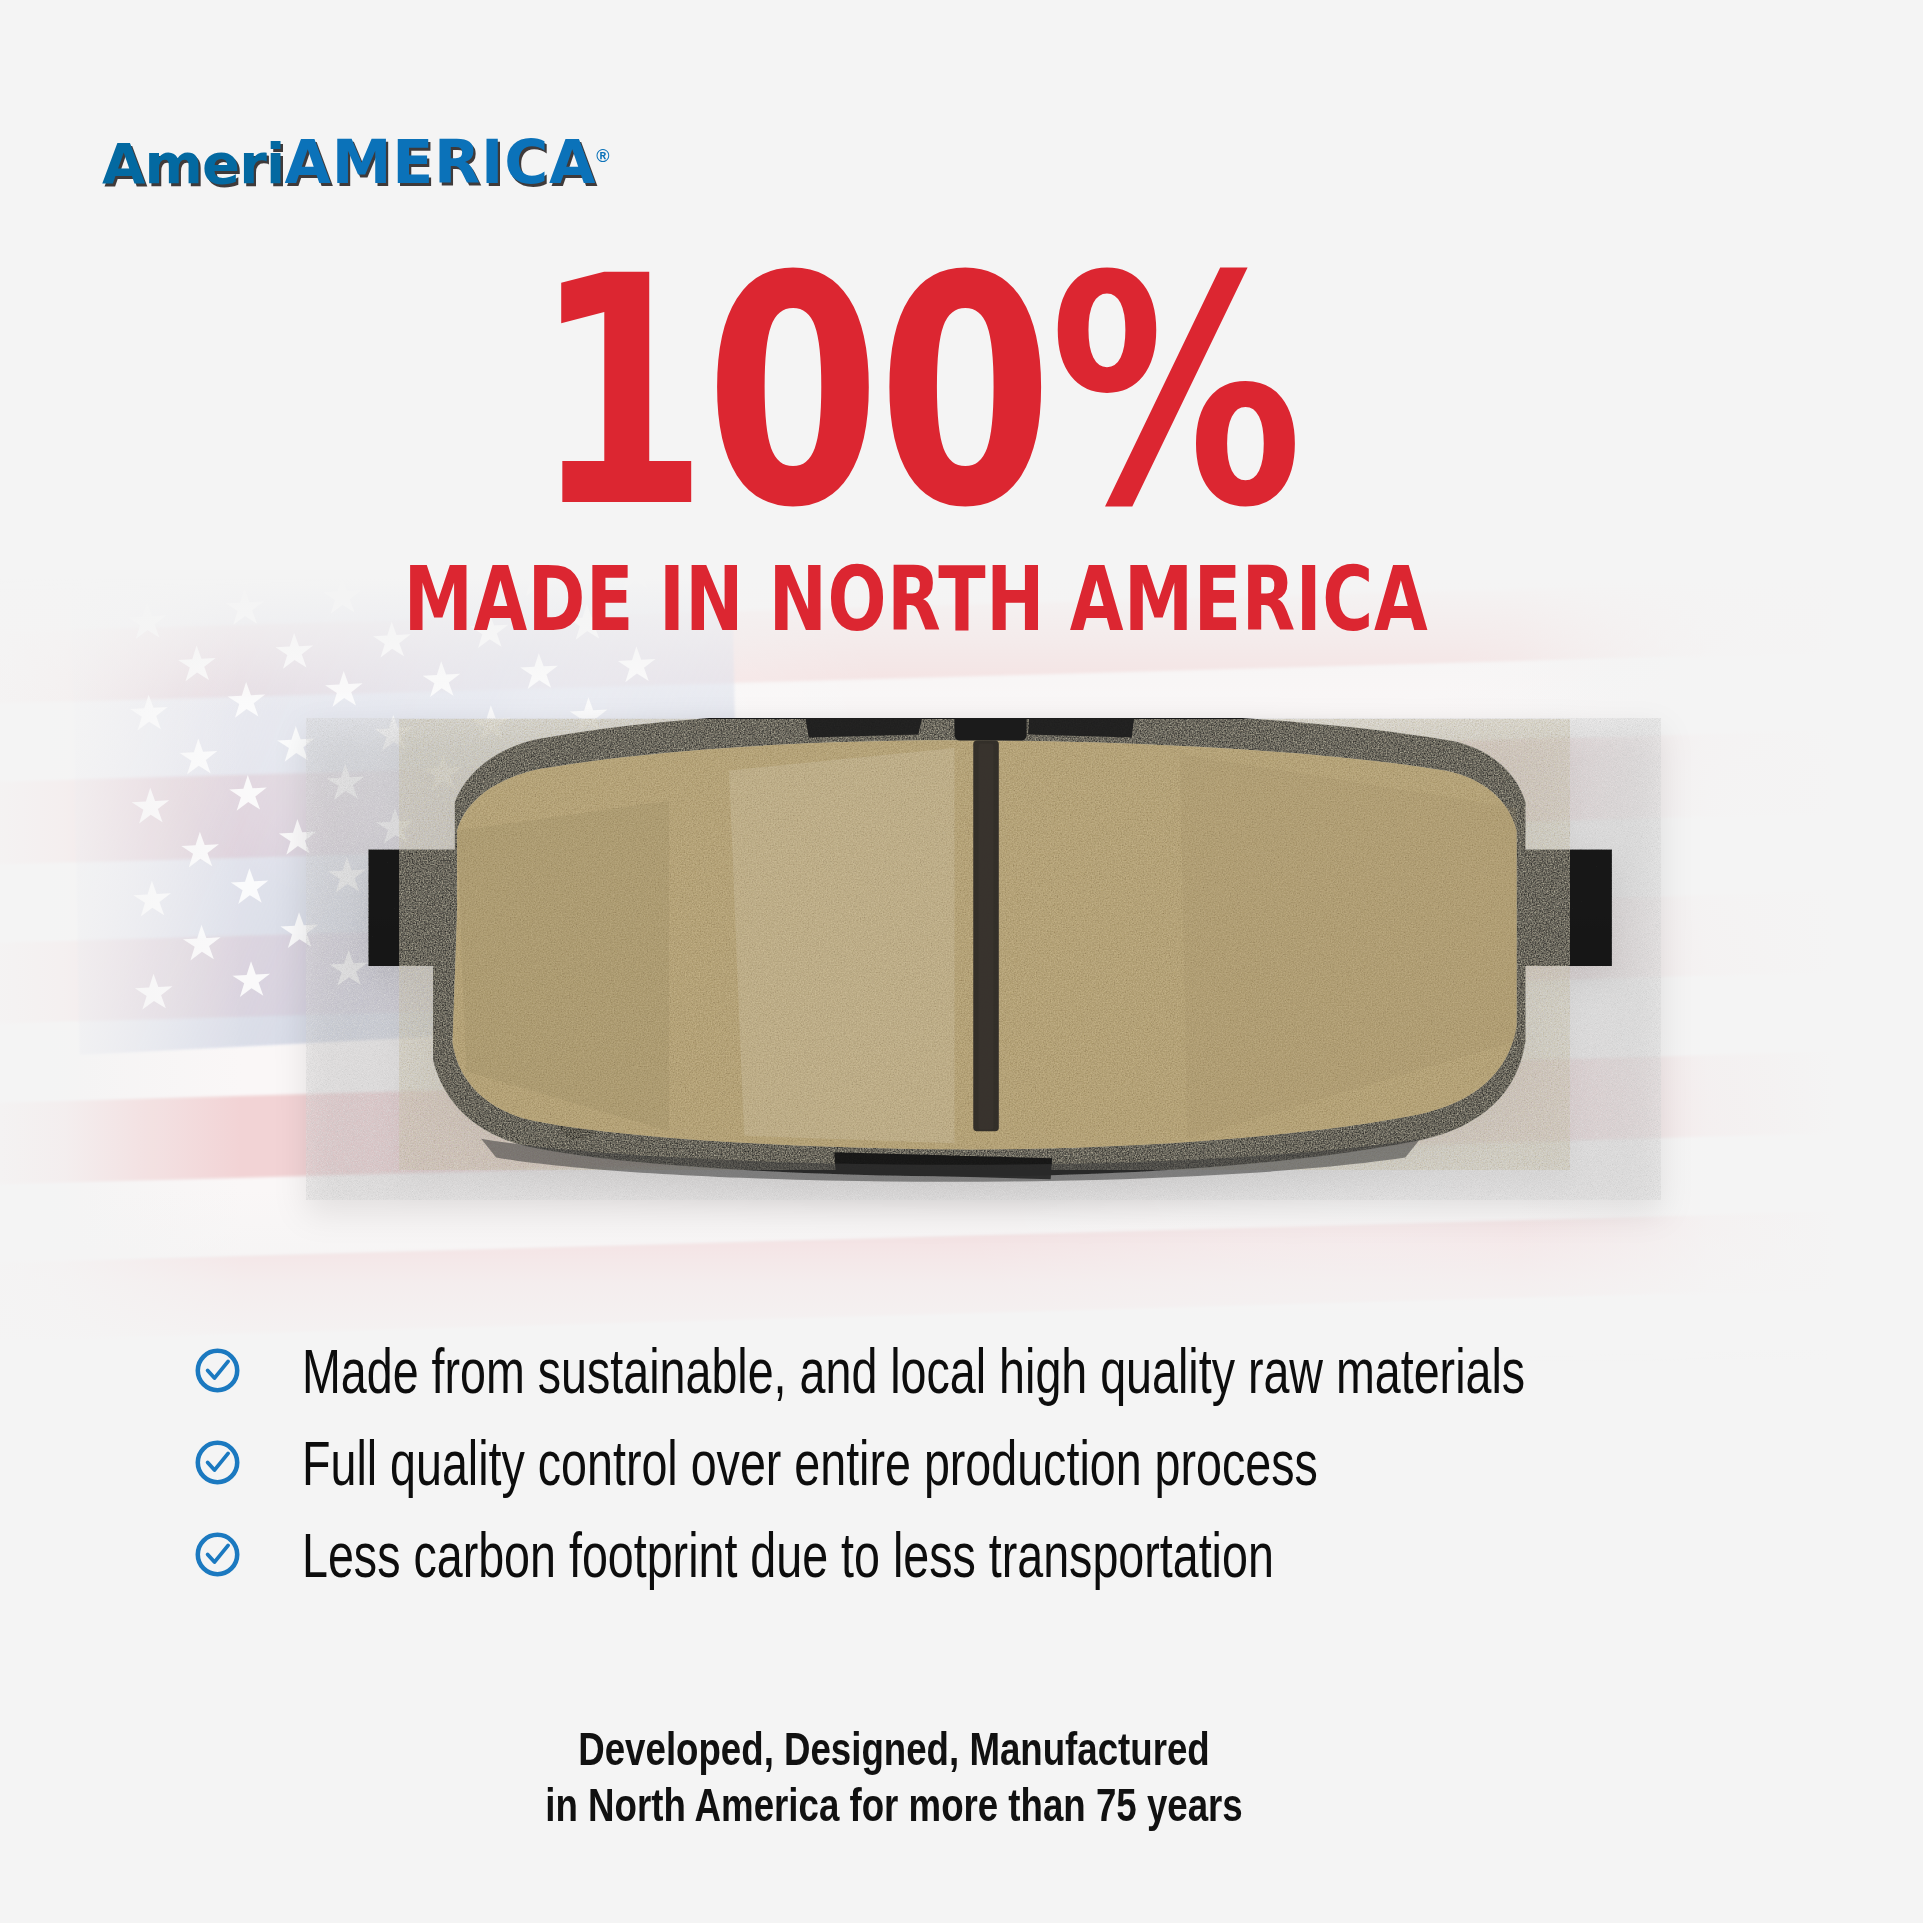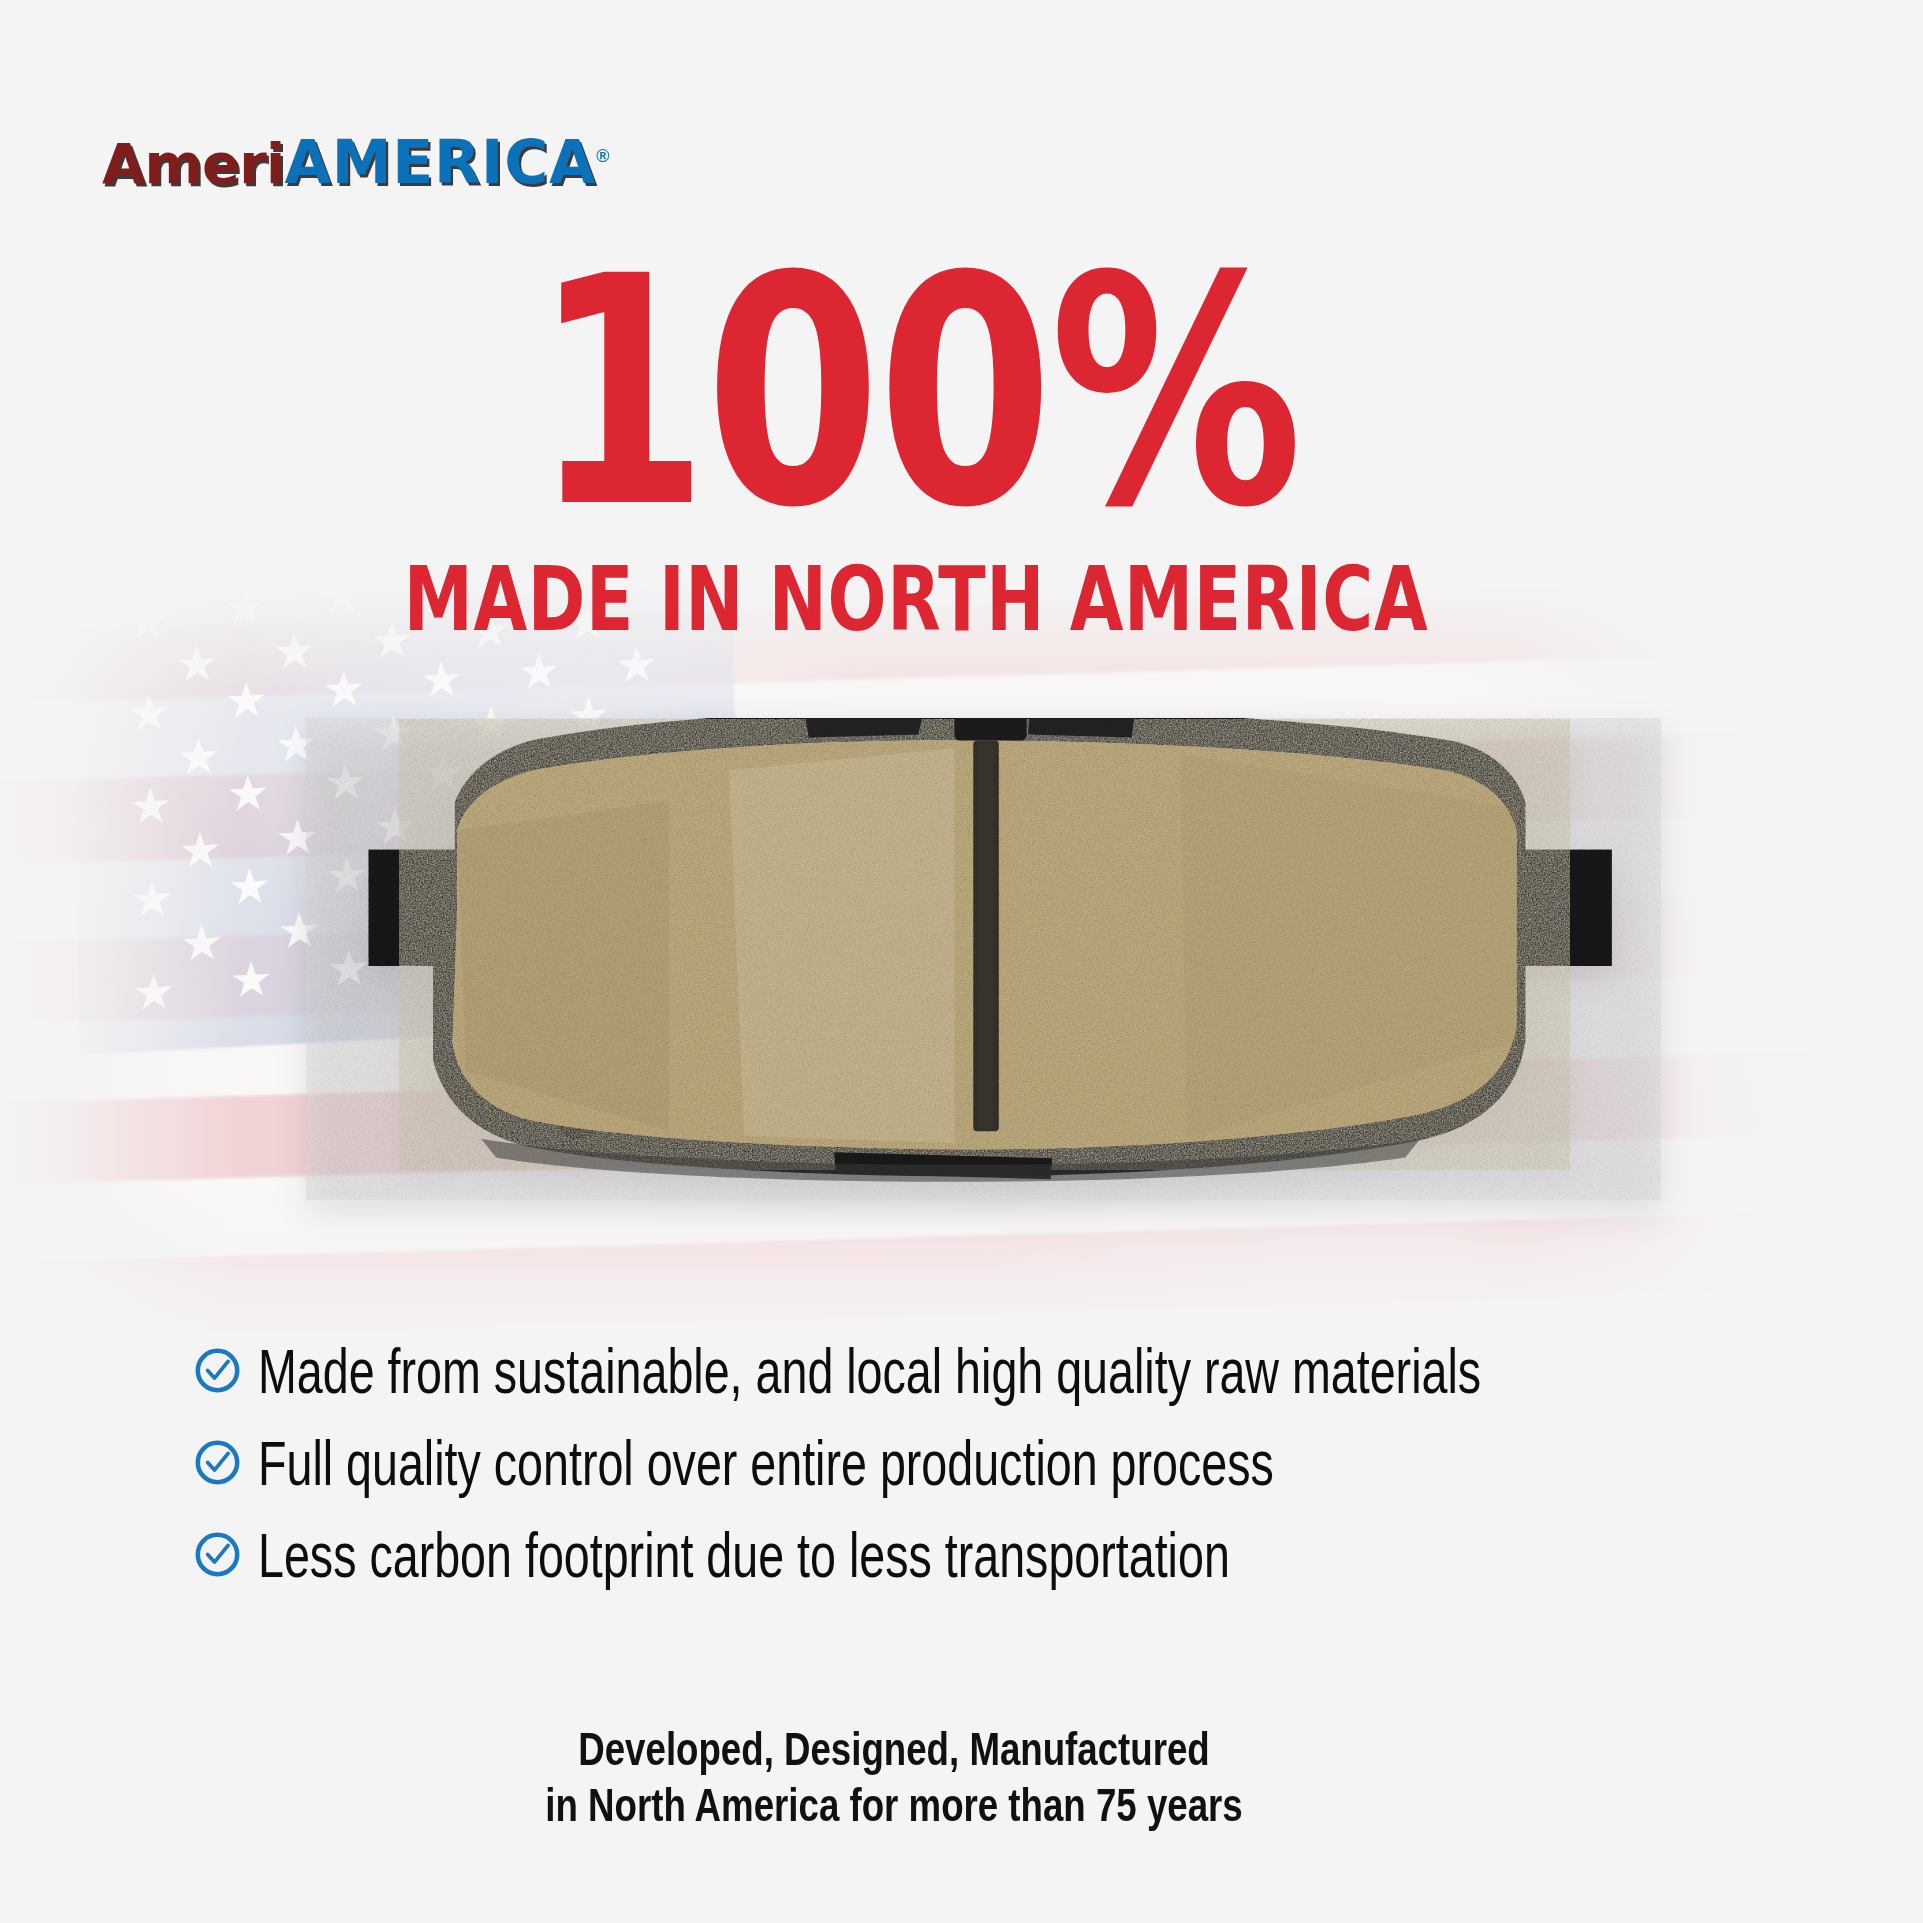--- a/index.html
+++ b/index.html
@@ -20,21 +20,21 @@
   
   .logo{
     position:absolute;left:102px;top:132px;
     white-space:nowrap;
     font-size:59px;
     font-weight:bold;
     letter-spacing:-0.8px;
     line-height:1;
   }
   .logo .ameri{
-    color:#7f1d1d;
+    color:#0369a1;
     font-family:"DejaVu Sans", sans-serif;
     font-weight:bold;
     font-size:56px;
     text-shadow:2.3px 3px 0 rgba(30,25,25,.85);
   }
   .logo .brakes{
     color:#0b72b9;
     font-family:"DejaVu Sans", sans-serif;
     font-weight:bold;
     font-size:60px;
@@ -159,20 +159,21 @@
     position:absolute;
     left:194px;top:1339px;
     width:1578px;
     z-index:7;
   }
   .bullet{
     display:flex;
     align-items:flex-start;
     margin-bottom:27px;
     height:65px;
+    gap:44px;
   }
   .bullet .chk{
     flex:0 0 auto;
     width:47px;height:47px;
     margin-top:7.5px;margin-right:16.5px;
   }
   .bullet .chk svg{display:block;}
   .bullet .txt{
     font-family:"Liberation Sans", sans-serif;
     font-weight:normal;

